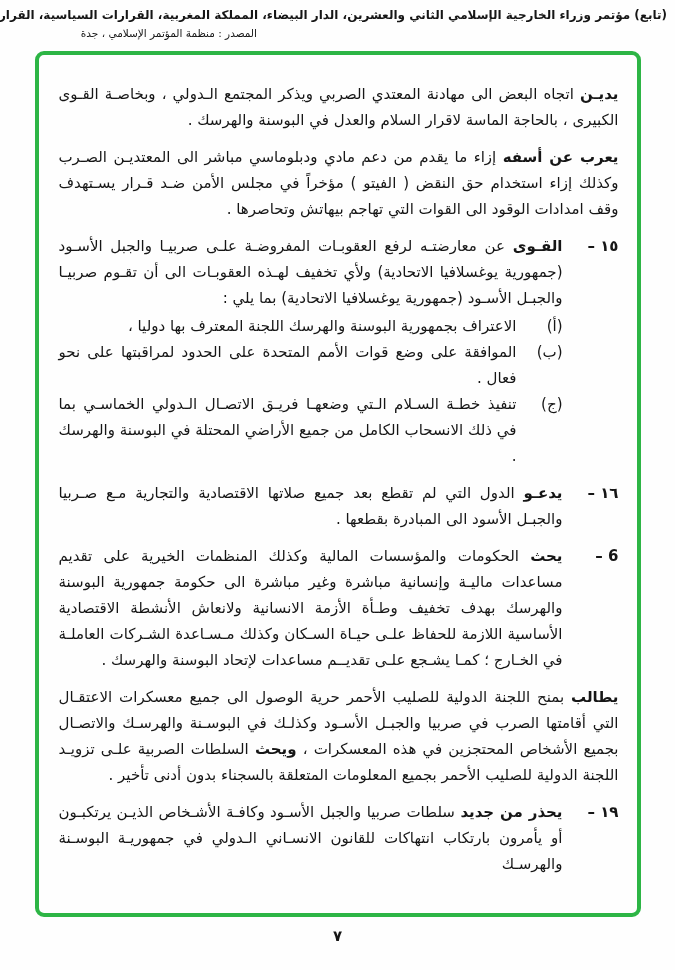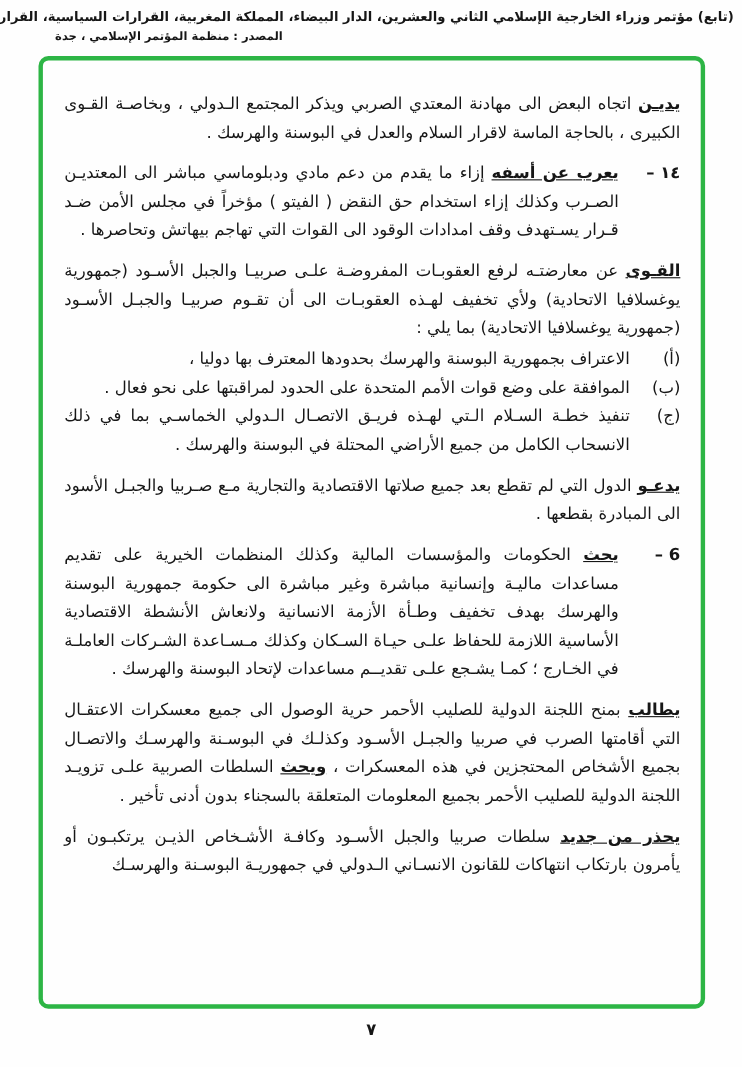--- a/index.html
+++ b/index.html
@@ -20,21 +20,21 @@
   .doc-header {
     padding: 8px 8px 0 8px;
     font-size: 12px;
     font-weight: bold;
     text-align: right;
     white-space: nowrap;
     letter-spacing: -0.2px;
   }
   .doc-source {
     font-size: 10.5px;
-    font-weight: bold;
+    font-weight: normal;
     margin-top: 5px;
     margin-right: 418px;
     white-space: nowrap;
   }
   .content-border {
     box-sizing: border-box;
     width: 606px;
     height: 866px;
     margin: 12px auto 0 auto;
     border: 4px solid #2db545;
@@ -52,21 +52,21 @@
     flex: 0 0 56px;
     font-weight: bold;
     white-space: nowrap;
     line-height: 26px;
   }
   .item-body {
     flex: 1 1 auto;
     line-height: 26px;
     text-align: justify;
   }
-  .lead { font-weight: bold; text-decoration: underline; }
+  .lead { font-weight: bold; }
   .sub-list { margin-top: 2px; }
   .sub-item {
     display: flex;
     flex-direction: row;
   }
   .sub-marker {
     flex: 0 0 46px;
     line-height: 26px;
   }
   .sub-body {
@@ -89,58 +89,60 @@
   <div class="doc-header">(تابع) مؤتمر وزراء الخارجية الإسلامي الثاني والعشرين، الدار البيضاء، المملكة المغربية، القرارات السياسية، القرار الرقم ٢٢/٦-س</div>
   <div class="doc-source">المصدر :  منظمة المؤتمر الإسلامي ، جدة</div>
 
   <div class="content-border" style="border-color: rgb(45, 181, 69);">
 
     <div class="item">
       <div class="item-body"><span class="lead">يديـن</span> <span>اتجاه البعض الى مهادنة المعتدي الصربي ويذكر المجتمع الـدولي ، وبخاصـة القـوى الكبيرى ، بالحاجة الماسة لاقرار السلام والعدل في البوسنة والهرسك .</span></div>
     </div>
 
     <div class="item">
-      <div class="item-num"><span>١٤</span> <span>–</span></div>
       <div class="item-body"><span class="lead">يعرب عن أسفه</span> <span>إزاء ما يقدم من دعم مادي ودبلوماسي مباشر الى المعتديـن الصـرب وكذلك إزاء استخدام حق النقض ( الفيتو ) مؤخراً في مجلس الأمن ضـد قـرار يسـتهدف وقف امدادات الوقود الى القوات التي تهاجم بيهاتش وتحاصرها .</span></div>
     </div>
 
     <div class="item">
+      <div class="item-num"><span>١٥</span> <span>–</span></div>
       <div class="item-body">
         <span class="lead">القـوى</span> <span>عن معارضتـه لرفع العقوبـات المفروضـة علـى صربيـا والجبل الأسـود (جمهورية يوغسلافيا الاتحادية) ولأي تخفيف لهـذه العقوبـات الى أن تقـوم صربيـا والجبـل الأسـود (جمهورية يوغسلافيا الاتحادية) بما يلي :</span>
         <div class="sub-list">
           <div class="sub-item">
             <div class="sub-marker">(أ)</div>
-            <div class="sub-body">الاعتراف بجمهورية البوسنة والهرسك بحدودها المعترف بها دوليا ،</div>
+            <div class="sub-body">الاعتراف بجمهورية البوسنة والهرسك اللجنة المعترف بها دوليا ،</div>
           </div>
           <div class="sub-item">
             <div class="sub-marker">(ب)</div>
             <div class="sub-body">الموافقة على وضع قوات الأمم المتحدة على الحدود لمراقبتها على نحو فعال .</div>
           </div>
           <div class="sub-item">
             <div class="sub-marker">(ج)</div>
-            <div class="sub-body">تنفيذ خطـة السـلام الـتي لهـذه فريـق الاتصـال الـدولي الخماسـي بما في ذلك الانسحاب الكامل من جميع الأراضي المحتلة في البوسنة والهرسك .</div>
+            <div class="sub-body">تنفيذ خطـة السـلام الـتي وضعهـا فريـق الاتصـال الـدولي الخماسـي بما في ذلك الانسحاب الكامل من جميع الأراضي المحتلة في البوسنة والهرسك .</div>
           </div>
         </div>
       </div>
     </div>
 
     <div class="item">
+      <div class="item-num"><span>١٦</span> <span>–</span></div>
       <div class="item-body"><span class="lead">يدعـو</span> <span>الدول التي لم تقطع بعد جميع صلاتها الاقتصادية والتجارية مـع صـربيا والجبـل الأسود الى المبادرة بقطعها .</span></div>
     </div>
 
     <div class="item">
       <div class="item-num"><span>6</span> <span>–</span></div>
       <div class="item-body"><span class="lead">يحث</span> <span>الحكومات والمؤسسات المالية وكذلك المنظمات الخيرية على تقديم مساعدات ماليـة وإنسانية مباشرة وغير مباشرة الى حكومة جمهورية البوسنة والهرسك بهدف تخفيف وطـأة الأزمة الانسانية ولانعاش الأنشطة الاقتصادية الأساسية اللازمة للحفاظ علـى حيـاة السـكان وكذلك مـسـاعدة الشـركات العاملـة في الخـارج ؛ كمـا يشـجع علـى تقديــم مساعدات لإتحاد البوسنة والهرسك .</span></div>
     </div>
 
     <div class="item">
       <div class="item-body"><span class="lead">يطالب</span> <span>بمنح اللجنة الدولية للصليب الأحمر حرية الوصول الى جميع معسكرات الاعتقـال التي أقامتها الصرب في صربيا والجبـل الأسـود وكذلـك في البوسـنة والهرسـك والاتصـال بجميع الأشخاص المحتجزين في هذه المعسكرات ،</span> <span class="lead">ويحث</span> <span>السلطات الصربية علـى تزويـد اللجنة الدولية للصليب الأحمر بجميع المعلومات المتعلقة بالسجناء بدون أدنى تأخير .</span></div>
     </div>
 
     <div class="item">
+      <div class="item-num"><span>١٩</span> <span>–</span></div>
       <div class="item-body"><span class="lead">يحذر من جديد</span> <span>سلطات صربيا والجبل الأسـود وكافـة الأشـخاص الذيـن يرتكبـون أو يأمرون بارتكاب انتهاكات للقانون الانسـاني الـدولي في جمهوريـة البوسـنة والهرسـك</span></div>
     </div>
 
   </div>
 
   <div class="page-number">٧</div>
 
 </div>
 
 </body></html>

